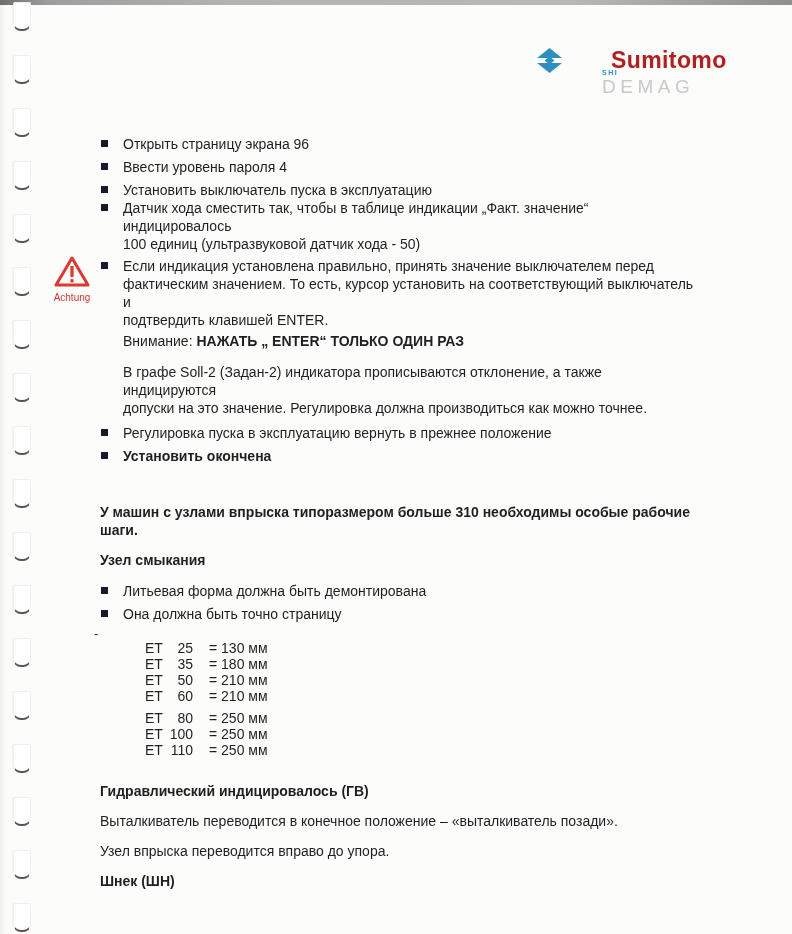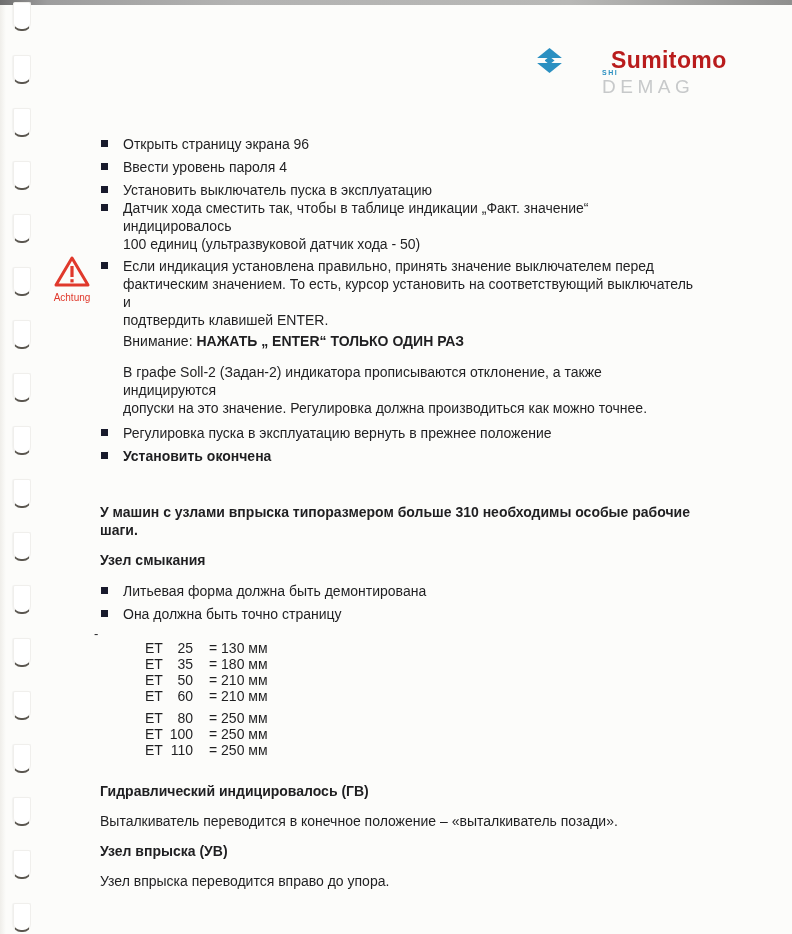--- a/index.html
+++ b/index.html
@@ -202,18 +202,18 @@
       <div class="et-row">
         <span class="et-n">ET</span>
           <span class="et-s">110</span>
           <span class="et-v">= 250 мм</span>
       </div>
     </div>
 
     <p class="sec-h" style="margin-top:24px">Гидравлический индицировалось (ГВ)</p>
     <p style="margin-top:12px">Выталкиватель переводится в конечное положение – «выталкиватель позади».</p>
 
-    <p class="sec-h" style="margin-top:12px">Узел впрыска (УВ)</p>
     <p style="margin-top:12px">Узел впрыска переводится вправо до упора.</p>
 
+    <p class="sec-h" style="margin-top:12px">Шнек (ШН)</p>
 
   </div>
 </div>
 
 </body></html>

